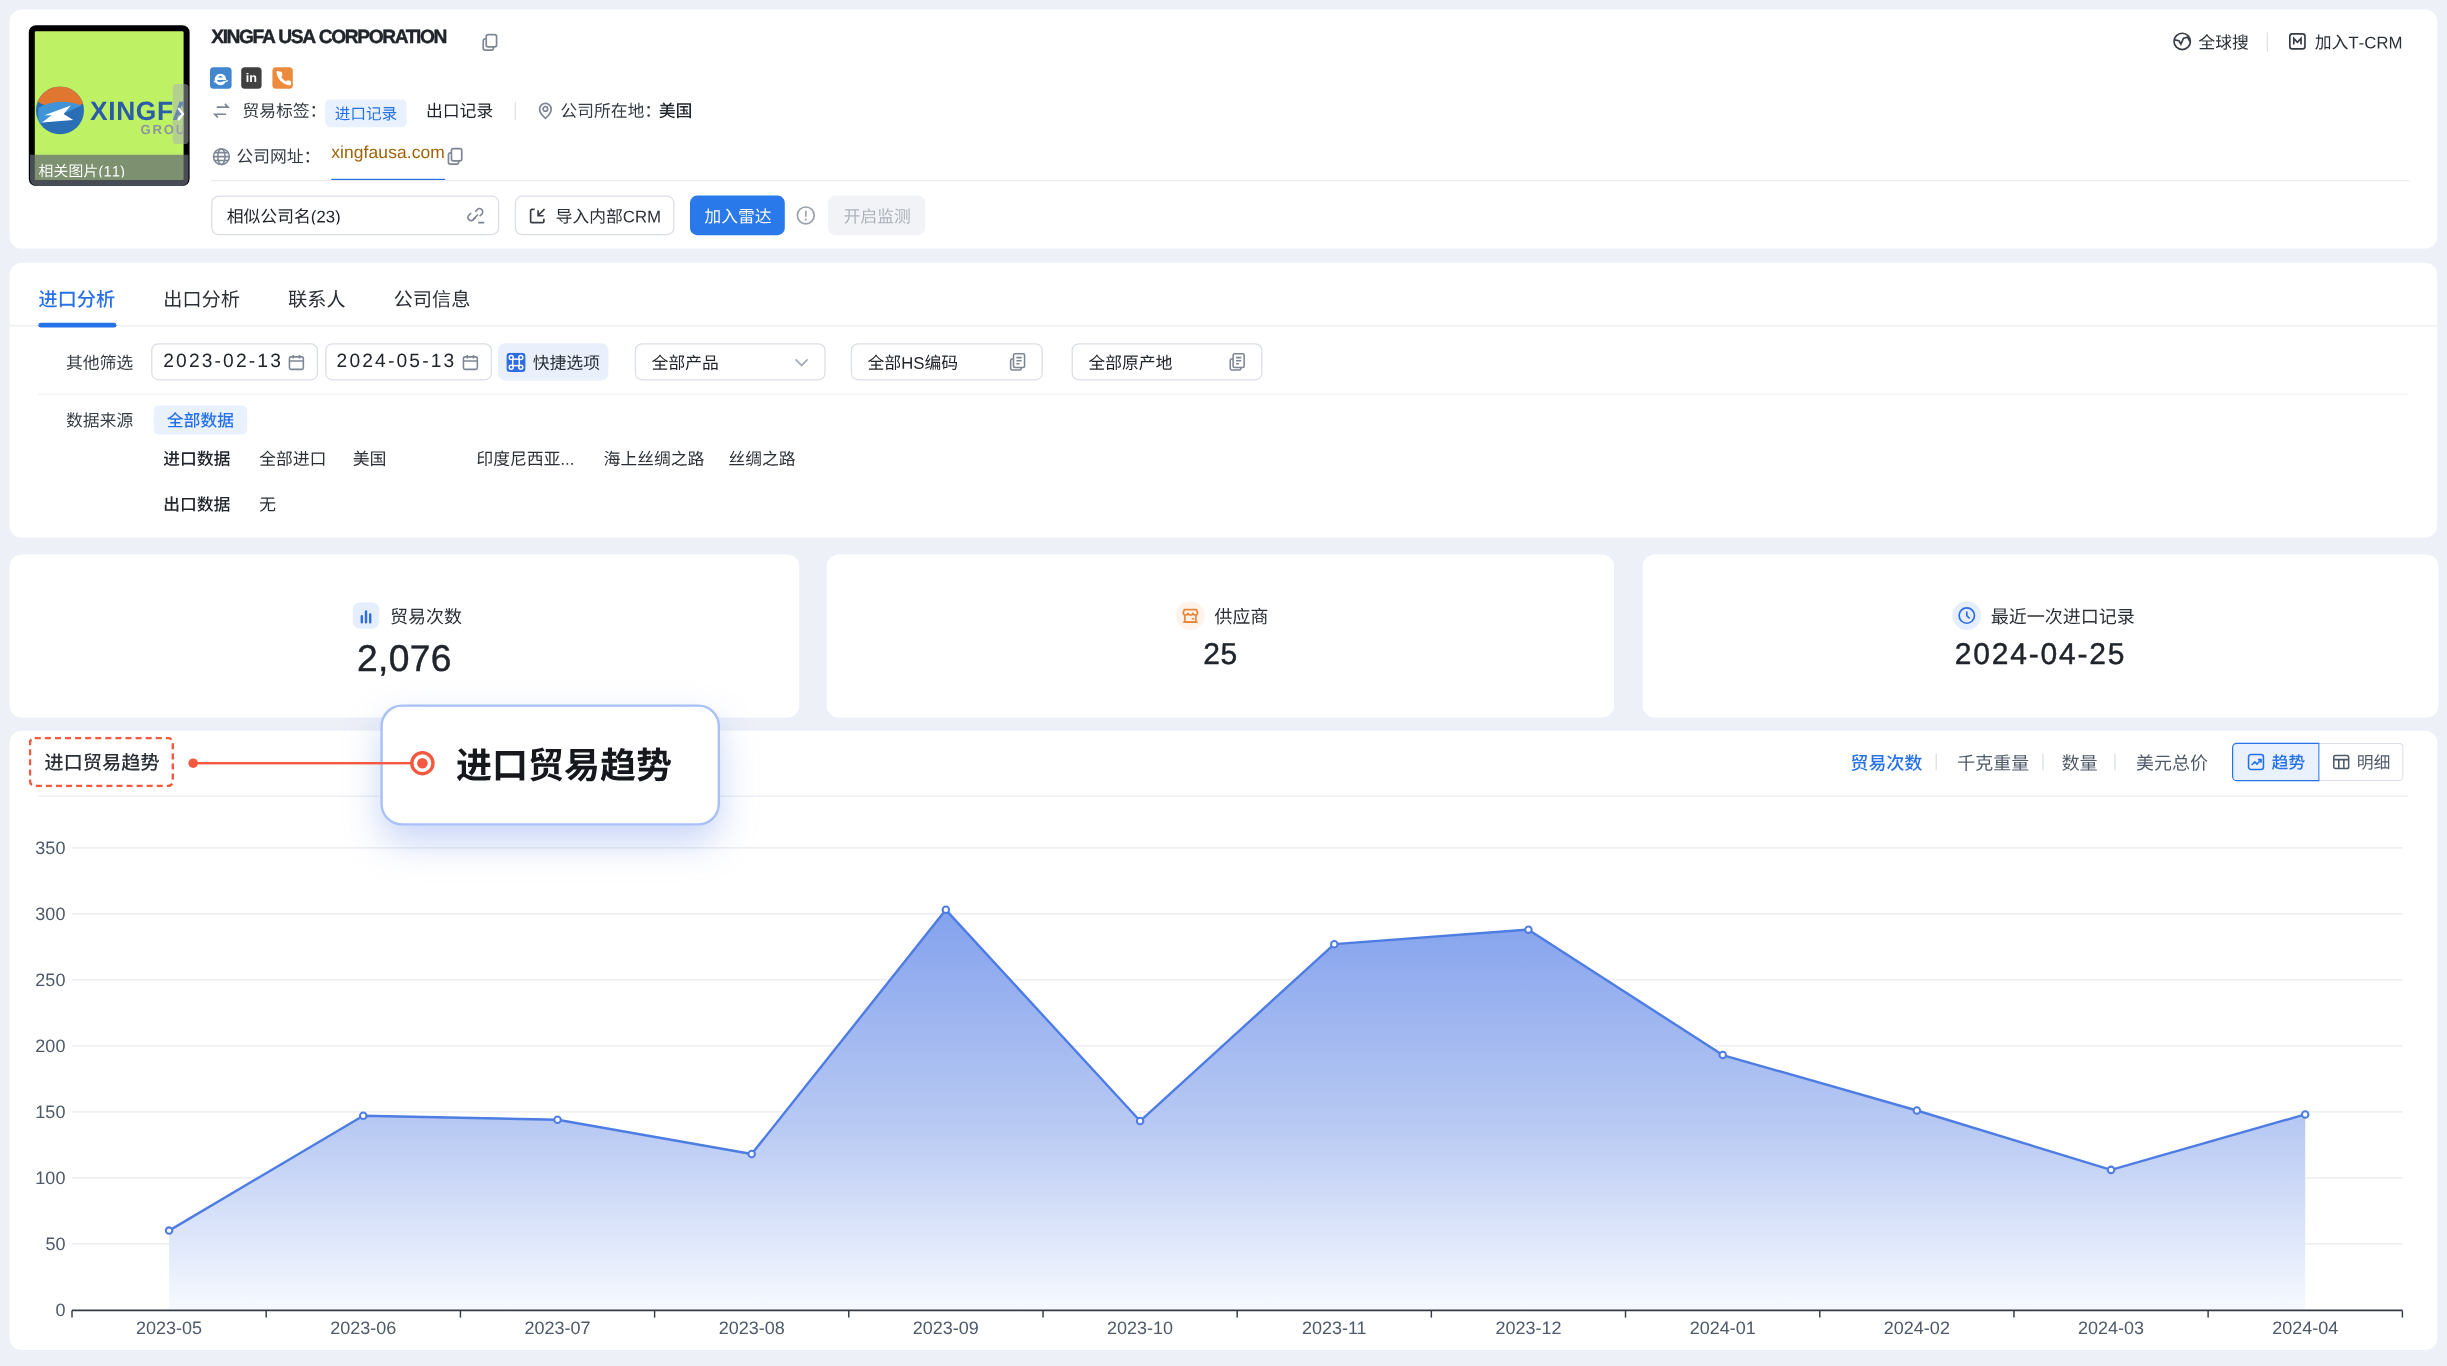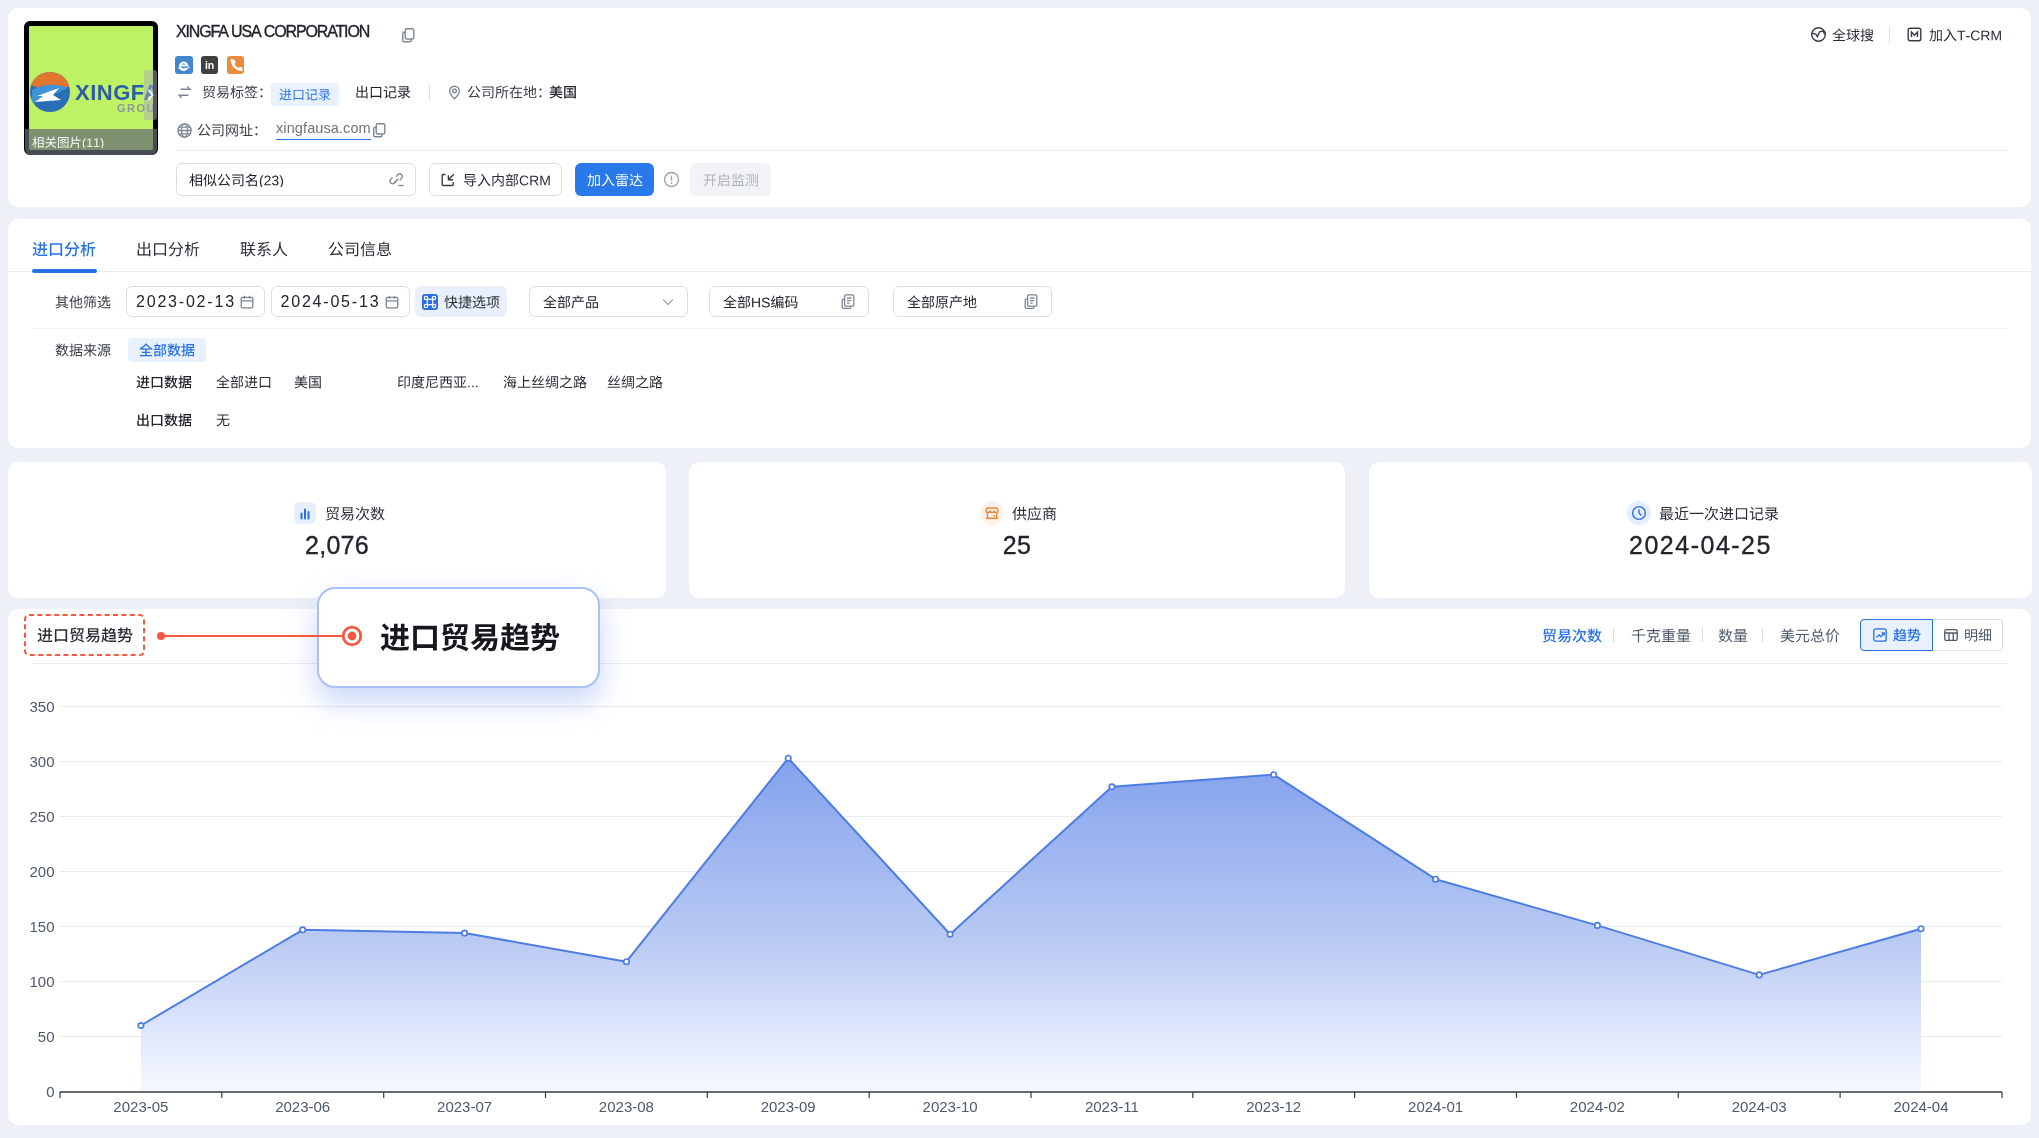--- a/index.html
+++ b/index.html
@@ -30,21 +30,21 @@
 <div class="abs row" style="left:25px;top:129px;width:132px;height:26px;background:rgba(100,106,116,.72);border-radius:0 0 6px 6px;padding-left:7px">
 <svg style="width:72.2px;height:12.5px;flex:none;" viewBox="0 -880 5778 1000">
         <path d="M546 -474H850V-300H546ZM546 -542V-710H850V-542ZM546 -231H850V-57H546ZM473 -781V73H546V12H850V70H926V-781ZM214 -840V-626H52V-554H205C170 -416 99 -258 29 -175C41 -157 60 -127 68 -107C122 -176 175 -287 214 -402V79H287V-378C325 -329 370 -267 389 -234L435 -295C413 -322 322 -429 287 -464V-554H430V-626H287V-840Z M1224 -799C1265 -746 1307 -675 1324 -627H1129V-552H1461V-430C1461 -412 1460 -393 1459 -374H1068V-300H1444C1412 -192 1317 -77 1048 13C1068 30 1093 62 1102 79C1360 -11 1470 -127 1515 -243C1599 -88 1729 21 1907 74C1919 51 1942 18 1960 1C1777 -44 1640 -152 1565 -300H1935V-374H1544L1546 -429V-552H1881V-627H1683C1719 -681 1759 -749 1792 -809L1711 -836C1686 -774 1640 -687 1600 -627H1326L1392 -663C1373 -710 1330 -780 1287 -831Z M2375 -279C2455 -262 2557 -227 2613 -199L2644 -250C2588 -276 2487 -309 2407 -325ZM2275 -152C2413 -135 2586 -95 2682 -61L2715 -117C2618 -149 2445 -188 2310 -203ZM2084 -796V80H2156V38H2842V80H2917V-796ZM2156 -29V-728H2842V-29ZM2414 -708C2364 -626 2278 -548 2192 -497C2208 -487 2234 -464 2245 -452C2275 -472 2306 -496 2337 -523C2367 -491 2404 -461 2444 -434C2359 -394 2263 -364 2174 -346C2187 -332 2203 -303 2210 -285C2308 -308 2413 -345 2508 -396C2591 -351 2686 -317 2781 -296C2790 -314 2809 -340 2823 -353C2735 -369 2647 -396 2569 -432C2644 -481 2707 -538 2749 -606L2706 -631L2695 -628H2436C2451 -647 2465 -666 2477 -686ZM2378 -563 2385 -570H2644C2608 -531 2560 -496 2506 -465C2455 -494 2411 -527 2378 -563Z M3180 -814V-481C3180 -304 3166 -119 3038 23C3057 36 3084 64 3097 82C3189 -19 3230 -141 3246 -267H3668V80H3749V-344H3254C3257 -390 3258 -435 3258 -481V-504H3903V-581H3621V-839H3542V-581H3258V-814Z M4062 -260Q4062 -401 4106 -513Q4150 -625 4242 -725H4327Q4236 -623 4193 -509Q4150 -395 4150 -259Q4150 -124 4193 -10Q4235 104 4327 207H4242Q4150 107 4106 -5Q4062 -118 4062 -258Z M4409 0V-75H4584V-604L4429 -493V-576L4592 -688H4673V-75H4840V0Z M4965 0V-75H5141V-604L4985 -493V-576L5148 -688H5229V-75H5396V0Z M5716 -258Q5716 -117 5672 -4Q5628 108 5536 207H5451Q5543 104 5585 -9Q5628 -123 5628 -259Q5628 -395 5585 -509Q5542 -623 5451 -725H5536Q5628 -625 5672 -512Q5716 -400 5716 -260Z" fill="#ffffff"></path>
       </svg>
 </div>
 <div class="abs row" style="left:144px;top:70px;width:13px;height:50px;background:rgba(168,174,184,.5);border-radius:3px;justify-content:center">
 <svg style="width:10px;height:16px;flex:none;" viewBox="0 0 10 16">
         <path d="M2.5 3l4 5-4 5" stroke="#fff" stroke-width="1.8" fill="none"></path>
       </svg>
 </div>
-<div class="abs md" style="left:176px;top:23px;font-size:16px;letter-spacing:-1.15px;color:#20242b;font-weight:400">XINGFA&nbsp;USA&nbsp;CORPORATION</div>
+<div class="abs md" style="left:176px;top:23px;font-size:16px;letter-spacing:-1.15px;color:#20242b;font-weight:700">XINGFA&nbsp;USA&nbsp;CORPORATION</div>
 <svg style="position:absolute;left:400px;top:27px;width:16px;height:16px;flex:none;" viewBox="0 0 16 16">
       <g fill="none" stroke="#7d8694" stroke-width="1.4" transform="scale(1.0)">
 <rect x="5.2" y="1.8" width="8.6" height="10.2" rx="1.6"></rect>
 <path d="M11.2 12.2v1
 a1.6 1.6 0 0 1 -1.6 1.6H4.3a1.6 1.6 0 0 1 -1.6-1.6V6.9a1.6 1.6 0 0 1 1.6-1.6h1"></path>
       </g>
     </svg>
 <div class="abs row" style="left:175px;top:56px;width:17.5px;height:17.5px;background:#4286cd;border-radius:3px;justify-content:center">
       <svg style="width:14px;height:14px" viewBox="0 0 14 14">
         <path d="M3.2 7.6h7.2a3.8 3.8 0 1 0-.5 2.6" fill="none" stroke="#fff" stroke-width="2"></path>
@@ -101,21 +101,21 @@
         <circle cx="8.5" cy="8.5" r="6.6"></circle>
         <ellipse cx="8.5" cy="8.5" rx="3" ry="6.6"></ellipse>
         <path d="M2 8.5h13M2.9 5.2h11.2M2.9 11.8h11.2"></path>
       </g>
     </svg>
 <div class="abs row" style="left:197px;top:119px;height:22px">
       <svg style="width:70.0px;height:14px;flex:none;" viewBox="0 -880 5000 1000">
         <path d="M324 -811C265 -661 164 -517 51 -428C71 -416 105 -389 120 -374C231 -473 337 -625 404 -789ZM665 -819 592 -789C668 -638 796 -470 901 -374C916 -394 944 -423 964 -438C860 -521 732 -681 665 -819ZM161 14C199 0 253 -4 781 -39C808 2 831 41 848 73L922 33C872 -58 769 -199 681 -306L611 -274C651 -224 694 -166 734 -109L266 -82C366 -198 464 -348 547 -500L465 -535C385 -369 263 -194 223 -149C186 -102 159 -72 132 -65C143 -43 157 -3 161 14Z M1095 -598V-532H1698V-598ZM1088 -776V-704H1812V-33C1812 -14 1806 -8 1788 -8C1767 -7 1698 -6 1629 -9C1640 14 1652 51 1655 73C1745 73 1807 72 1842 59C1878 46 1888 20 1888 -32V-776ZM1232 -357H1555V-170H1232ZM1159 -424V-29H1232V-104H1628V-424Z M2194 -536C2239 -481 2288 -416 2333 -352C2295 -245 2242 -155 2172 -88C2188 -79 2218 -57 2230 -46C2291 -110 2340 -191 2379 -285C2411 -238 2438 -194 2457 -157L2506 -206C2482 -249 2447 -303 2407 -360C2435 -443 2456 -534 2472 -632L2403 -640C2392 -565 2377 -494 2358 -428C2319 -480 2279 -532 2240 -578ZM2483 -535C2529 -480 2577 -415 2620 -350C2580 -240 2526 -148 2452 -80C2469 -71 2498 -49 2511 -38C2575 -103 2625 -184 2664 -280C2699 -224 2728 -171 2747 -127L2799 -171C2776 -224 2738 -290 2693 -358C2720 -440 2740 -531 2755 -630L2687 -638C2676 -564 2662 -494 2644 -428C2608 -479 2570 -529 2532 -574ZM2088 -780V78H2164V-708H2840V-20C2840 -2 2833 3 2814 4C2795 5 2729 6 2663 3C2674 23 2687 57 2692 77C2782 78 2837 76 2869 64C2902 52 2915 28 2915 -20V-780Z M3434 -621V-28H3312V44H3962V-28H3731V-421H3947V-494H3731V-833H3655V-28H3508V-621ZM3034 -163 3062 -89C3156 -127 3279 -179 3393 -229L3380 -295L3252 -245V-528H3383V-599H3252V-827H3182V-599H3045V-528H3182V-218C3126 -196 3075 -177 3034 -163Z M4250 -486C4290 -486 4326 -515 4326 -560C4326 -606 4290 -636 4250 -636C4210 -636 4174 -606 4174 -560C4174 -515 4210 -486 4250 -486ZM4250 4C4290 4 4326 -26 4326 -71C4326 -117 4290 -146 4250 -146C4210 -146 4174 -117 4174 -71C4174 -26 4210 4 4250 4Z" fill="#363c45"></path>
       </svg>
     </div>
-<div class="abs" style="left:276px;top:120px;font-size:14.5px;color:#737373;border-bottom:1px solid #2670e8;padding-bottom:3px;letter-spacing:.1px">xingfausa.com</div>
+<div class="abs" style="left:276px;top:120px;font-size:14.5px;color:#a16207;border-bottom:1px solid #2670e8;padding-bottom:13px;letter-spacing:.1px">xingfausa.com</div>
 <svg style="position:absolute;left:371px;top:122px;width:16px;height:16px;flex:none;" viewBox="0 0 16 16">
       <g fill="none" stroke="#7d8694" stroke-width="1.4" transform="scale(1.0)">
 <rect x="5.2" y="1.8" width="8.6" height="10.2" rx="1.6"></rect>
 <path d="M11.2 12.2v1
 a1.6 1.6 0 0 1 -1.6 1.6H4.3a1.6 1.6 0 0 1 -1.6-1.6V6.9a1.6 1.6 0 0 1 1.6-1.6h1"></path>
       </g>
     </svg>
 <div class="abs" style="left:176px;top:150px;width:1832px;height:1px;background:#e9ebf0"></div>
 <div class="abs row" style="left:176px;top:163px;width:240px;height:33px;border:1px solid #d9dde6;border-radius:6px;padding:0 10px 0 12px;justify-content:space-between">
       <svg style="width:94.9px;height:14px;flex:none;" viewBox="0 -880 6778 1000">
@@ -331,21 +331,21 @@
         <g stroke="#2e6ce6" stroke-width="2" stroke-linecap="round">
           <path d="M3.5 12.5V7.5M7 12.5V3.5M10.5 12.5V6"></path>
         </g>
       </svg>
     </div>
 <div class="abs row" style="left:325px;top:506px;height:15px">
       <svg style="width:60.0px;height:15px;flex:none;" viewBox="0 -880 4000 1000">
         <path d="M460 -304V-217C460 -142 430 -43 68 23C85 38 106 66 114 82C491 5 538 -116 538 -215V-304ZM527 -70C652 -32 815 32 898 77L937 15C851 -30 688 -90 565 -124ZM181 -404V-87H256V-339H753V-94H831V-404ZM130 -434C148 -449 178 -461 387 -529C397 -506 406 -483 412 -465L474 -492C456 -547 409 -633 366 -696L307 -672C324 -646 342 -617 357 -588L205 -541V-731C293 -740 388 -756 457 -777L420 -835C350 -813 231 -793 133 -781V-562C133 -521 112 -502 98 -493C109 -480 124 -451 130 -434ZM495 -792V-731H637C622 -612 584 -526 459 -478C474 -466 494 -439 501 -423C641 -483 686 -586 704 -731H837C827 -592 815 -537 801 -521C793 -512 785 -511 769 -511C755 -511 716 -512 675 -516C685 -498 692 -471 693 -451C737 -449 779 -449 801 -451C827 -452 844 -459 860 -476C884 -503 897 -576 910 -761C911 -772 912 -792 912 -792Z M1260 -573H1754V-473H1260ZM1260 -731H1754V-633H1260ZM1186 -794V-410H1297C1233 -318 1137 -235 1039 -179C1056 -167 1085 -140 1098 -126C1152 -161 1208 -206 1260 -257H1399C1332 -150 1232 -55 1124 6C1141 18 1169 45 1181 60C1295 -15 1408 -127 1483 -257H1618C1570 -137 1493 -31 1402 38C1418 49 1449 73 1461 85C1557 6 1642 -116 1696 -257H1817C1801 -85 1784 -13 1763 7C1753 17 1744 19 1726 19C1708 19 1662 19 1613 13C1625 32 1632 60 1633 79C1683 82 1732 82 1757 80C1786 78 1806 71 1826 52C1856 20 1876 -66 1895 -291C1897 -302 1898 -325 1898 -325H1322C1345 -352 1366 -381 1384 -410H1829V-794Z M2057 -717C2125 -679 2210 -619 2250 -578L2298 -639C2256 -680 2170 -735 2102 -771ZM2042 -73 2111 -21C2173 -111 2249 -227 2308 -329L2250 -379C2185 -270 2100 -146 2042 -73ZM2454 -840C2422 -680 2366 -524 2289 -426C2309 -417 2346 -396 2361 -384C2401 -441 2437 -514 2468 -596H2837C2818 -527 2787 -451 2763 -403C2781 -395 2811 -380 2827 -371C2862 -440 2906 -546 2932 -644L2877 -674L2862 -670H2493C2509 -720 2523 -772 2534 -825ZM2569 -547V-485C2569 -342 2547 -124 2240 26C2259 39 2285 66 2297 84C2494 -15 2581 -143 2620 -265C2676 -105 2766 12 2911 73C2921 53 2944 22 2961 7C2787 -56 2692 -210 2647 -411C2648 -437 2649 -461 2649 -484V-547Z M3443 -821C3425 -782 3393 -723 3368 -688L3417 -664C3443 -697 3477 -747 3506 -793ZM3088 -793C3114 -751 3141 -696 3150 -661L3207 -686C3198 -722 3171 -776 3143 -815ZM3410 -260C3387 -208 3355 -164 3317 -126C3279 -145 3240 -164 3203 -180C3217 -204 3233 -231 3247 -260ZM3110 -153C3159 -134 3214 -109 3264 -83C3200 -37 3123 -5 3041 14C3054 28 3070 54 3077 72C3169 47 3254 8 3326 -50C3359 -30 3389 -11 3412 6L3460 -43C3437 -59 3408 -77 3375 -95C3428 -152 3470 -222 3495 -309L3454 -326L3442 -323H3278L3300 -375L3233 -387C3226 -367 3216 -345 3206 -323H3070V-260H3175C3154 -220 3131 -183 3110 -153ZM3257 -841V-654H3050V-592H3234C3186 -527 3109 -465 3039 -435C3054 -421 3071 -395 3080 -378C3141 -411 3207 -467 3257 -526V-404H3327V-540C3375 -505 3436 -458 3461 -435L3503 -489C3479 -506 3391 -562 3342 -592H3531V-654H3327V-841ZM3629 -832C3604 -656 3559 -488 3481 -383C3497 -373 3526 -349 3538 -337C3564 -374 3586 -418 3606 -467C3628 -369 3657 -278 3694 -199C3638 -104 3560 -31 3451 22C3465 37 3486 67 3493 83C3595 28 3672 -41 3731 -129C3781 -44 3843 24 3921 71C3933 52 3955 26 3972 12C3888 -33 3822 -106 3771 -198C3824 -301 3858 -426 3880 -576H3948V-646H3663C3677 -702 3689 -761 3698 -821ZM3809 -576C3793 -461 3769 -361 3733 -276C3695 -366 3667 -468 3648 -576Z" fill="#2a2f36"></path>
       </svg>
     </div>
-<div class="abs md" style="left:8px;top:531px;width:658px;text-align:center;font-size:25px;color:#20242b;letter-spacing:.3px">2,076</div>
+<div class="abs md" style="left:8px;top:531px;width:658px;text-align:center;font-size:31px;color:#20242b;letter-spacing:.3px">2,076</div>
 <div class="abs row" style="left:980px;top:501px;width:24px;height:24px;background:#fdf3ea;border-radius:50%;justify-content:center">
       <svg style="width:16px;height:16px;flex:none;" viewBox="0 0 16 16">
         <g fill="none" stroke="#e8873a" stroke-width="1.4">
           <path d="M3 3h10M2.4 3l-.8 3.2a1.9 1.9 0 0 0 3.8 0l.8-3.2m0 0l.3 3.2a1.9 1.9 0 0 0 3.8 0L10.6 3m0 0l.8 3.2a1.9 1.9 0 0 0 3.8 0L14.4 3" stroke-width="0"></path>
           <path d="M3.4 7.8V13.4h9.2V7.8"></path>
           <path d="M2 13.4h12"></path>
           <path d="M3 3h10l1 2.6c0 1-.8 1.9-1.9 1.9s-2-.8-2-1.9c0 1-.9 1.9-2 1.9s-2.1-.8-2.1-1.9c0 1-.9 1.9-2 1.9S2 6.6 2 5.6z"></path>
           <path d="M9.2 10.6h2"></path>
         </g>
       </svg>

